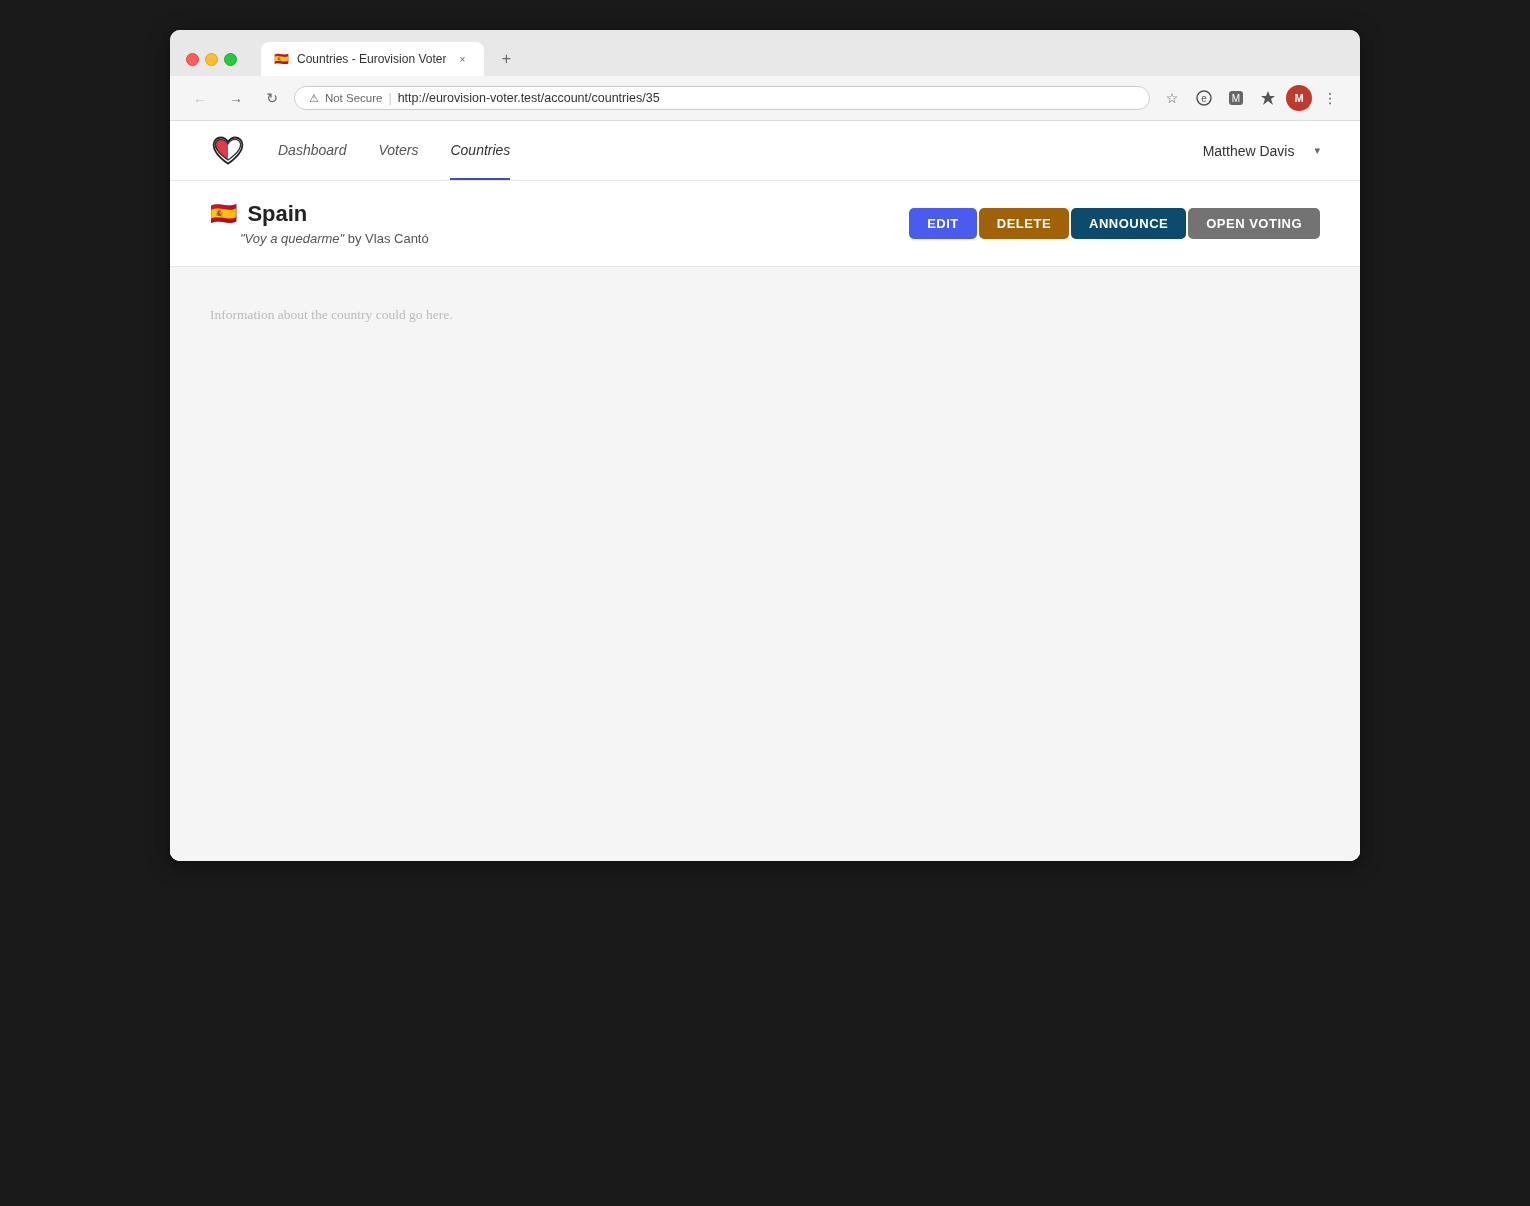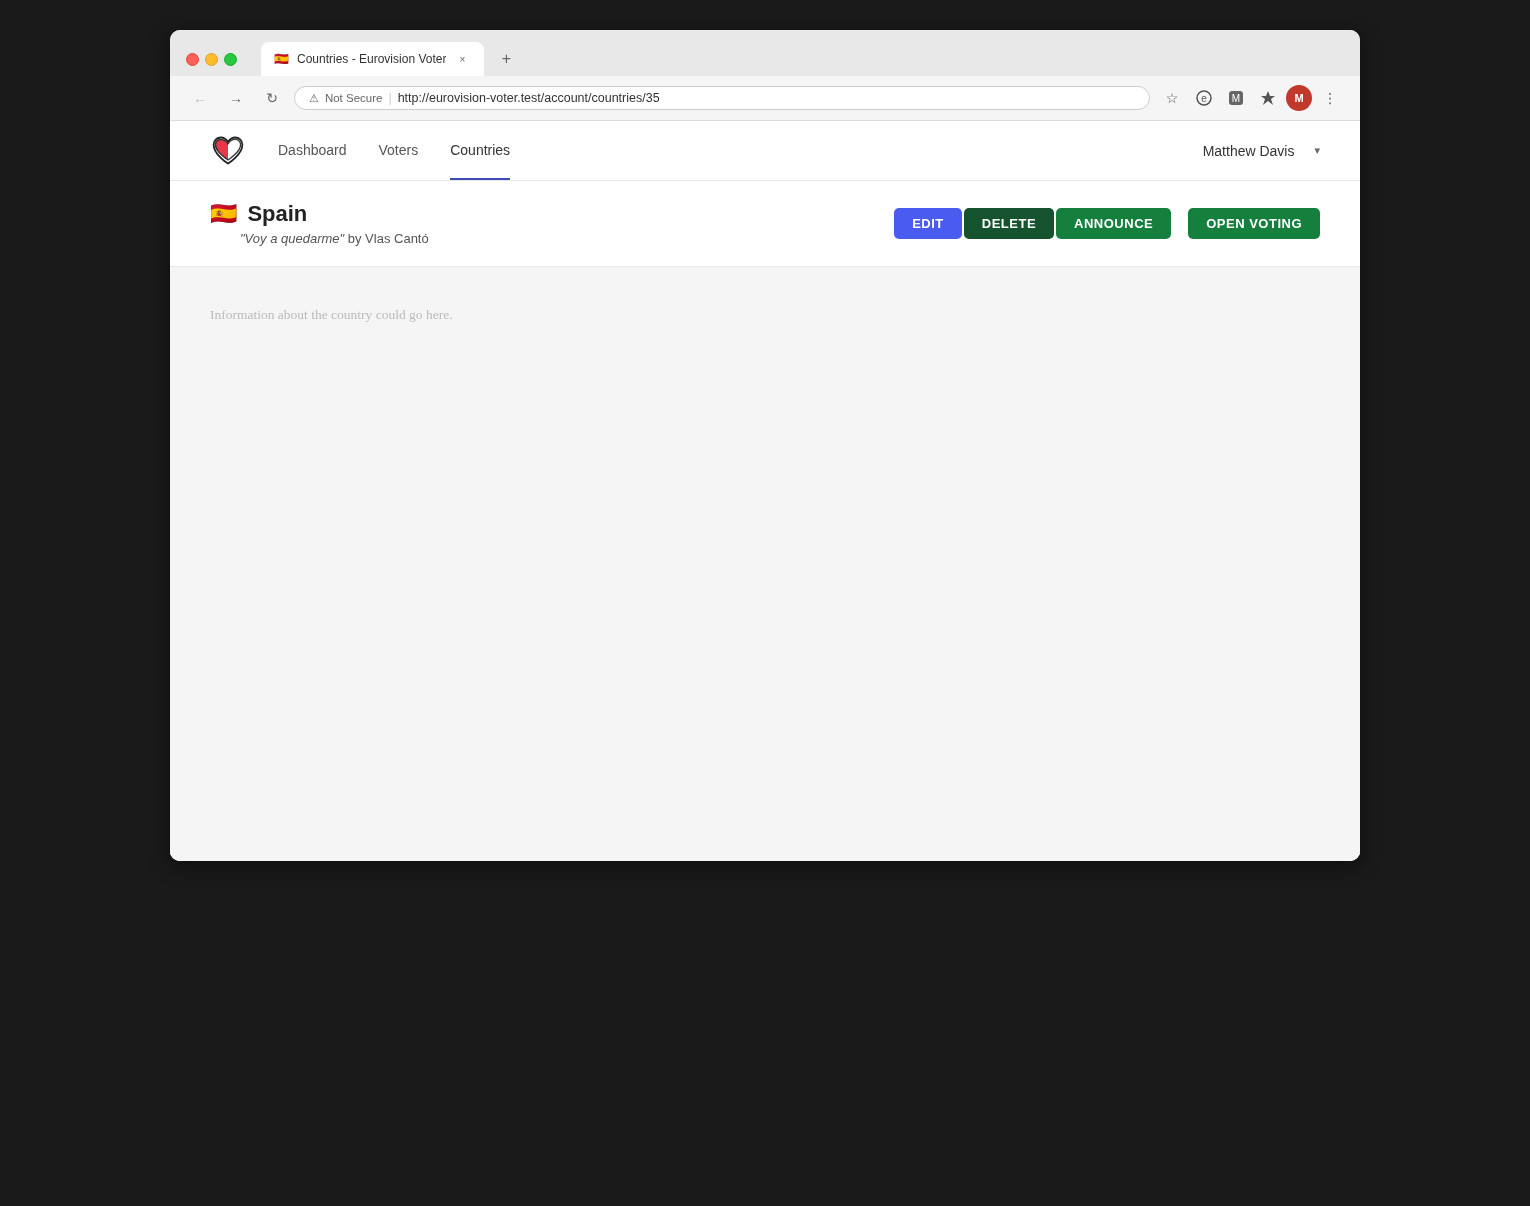--- a/index.html
+++ b/index.html
@@ -187,20 +187,21 @@
       gap: 32px;
       flex: 1;
     }
     .nav-link {
       font-size: 14px;
       color: #555;
       text-decoration: none;
       padding: 20px 0;
       border-bottom: 2px solid transparent;
       cursor: pointer;
+      font-style: italic;
     }
     .nav-link.active {
       color: #333;
       border-bottom: 2px solid #3d4db7;
       font-weight: 500;
     }
     .user-menu {
       display: flex;
       align-items: center;
       gap: 20px;
@@ -255,32 +256,31 @@
       font-weight: 600;
       cursor: pointer;
       border: none;
       letter-spacing: 0.5px;
     }
     .btn-edit {
       background: #4a5cf0;
       color: white;
     }
     .btn-delete {
-      background: #14532d;
+      background: #a16207;
       color: white;
     }
     .btn-announce {
-      background: #15803d;
+      background: #0c4a6e;
       color: white;
       text-align: center;
     }
     .btn-open-voting {
-      background: #15803d;
-      color: white;
-      margin-left: 15px;
+      background: #737373;
+      color: white;
     }
 
     .placeholder-text {
       padding: 40px;
       color: #bbb;
       font-size: 13.5px;
       font-family: Liberation Serif, serif;
     }
   </style>
 </head>

